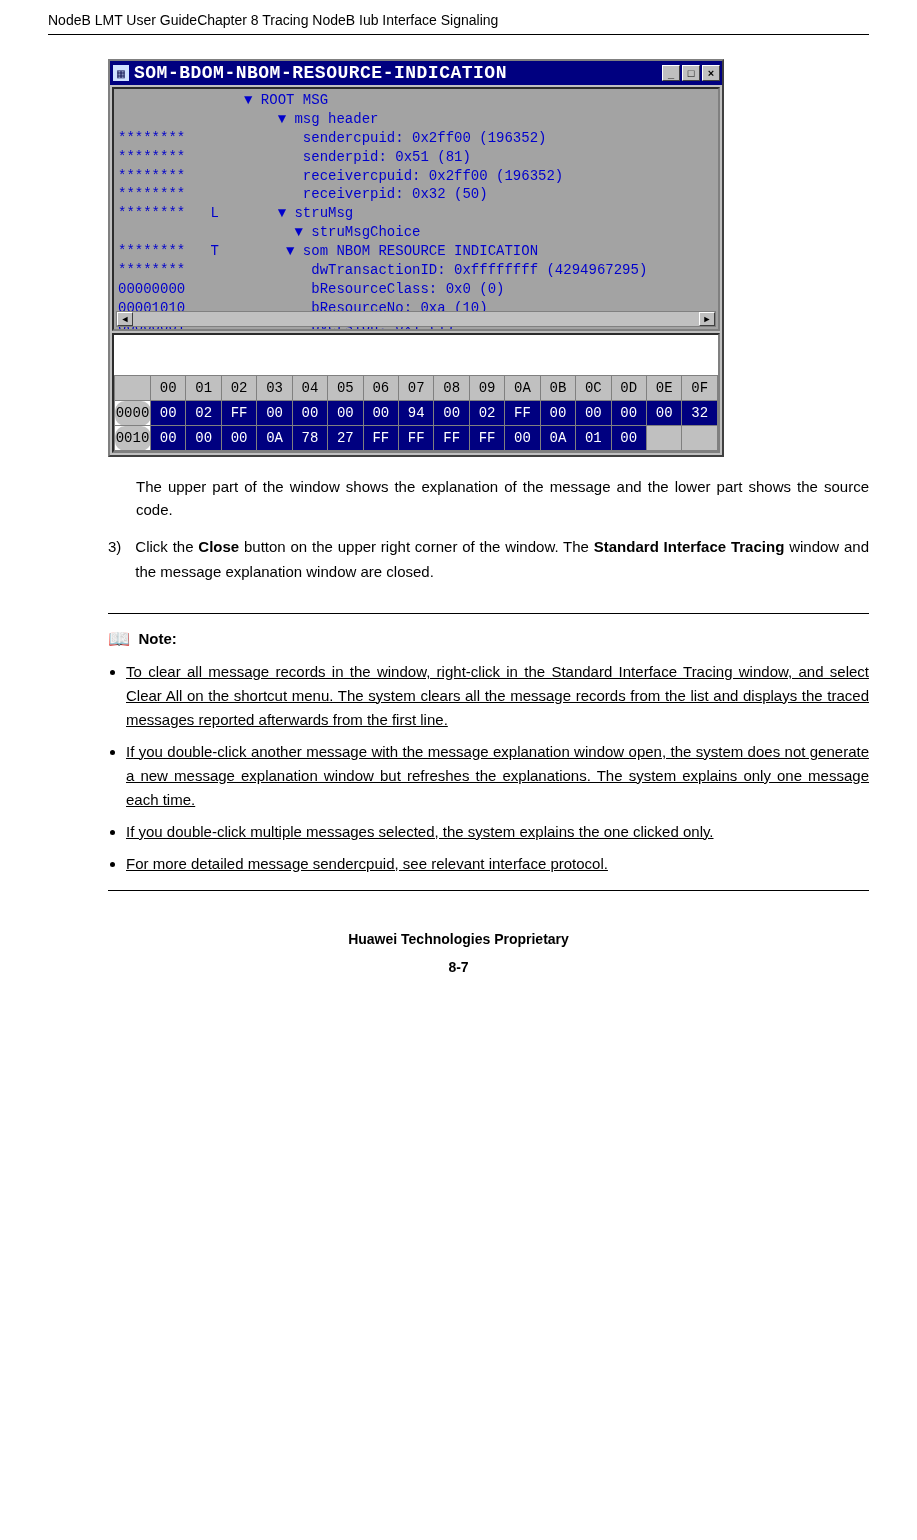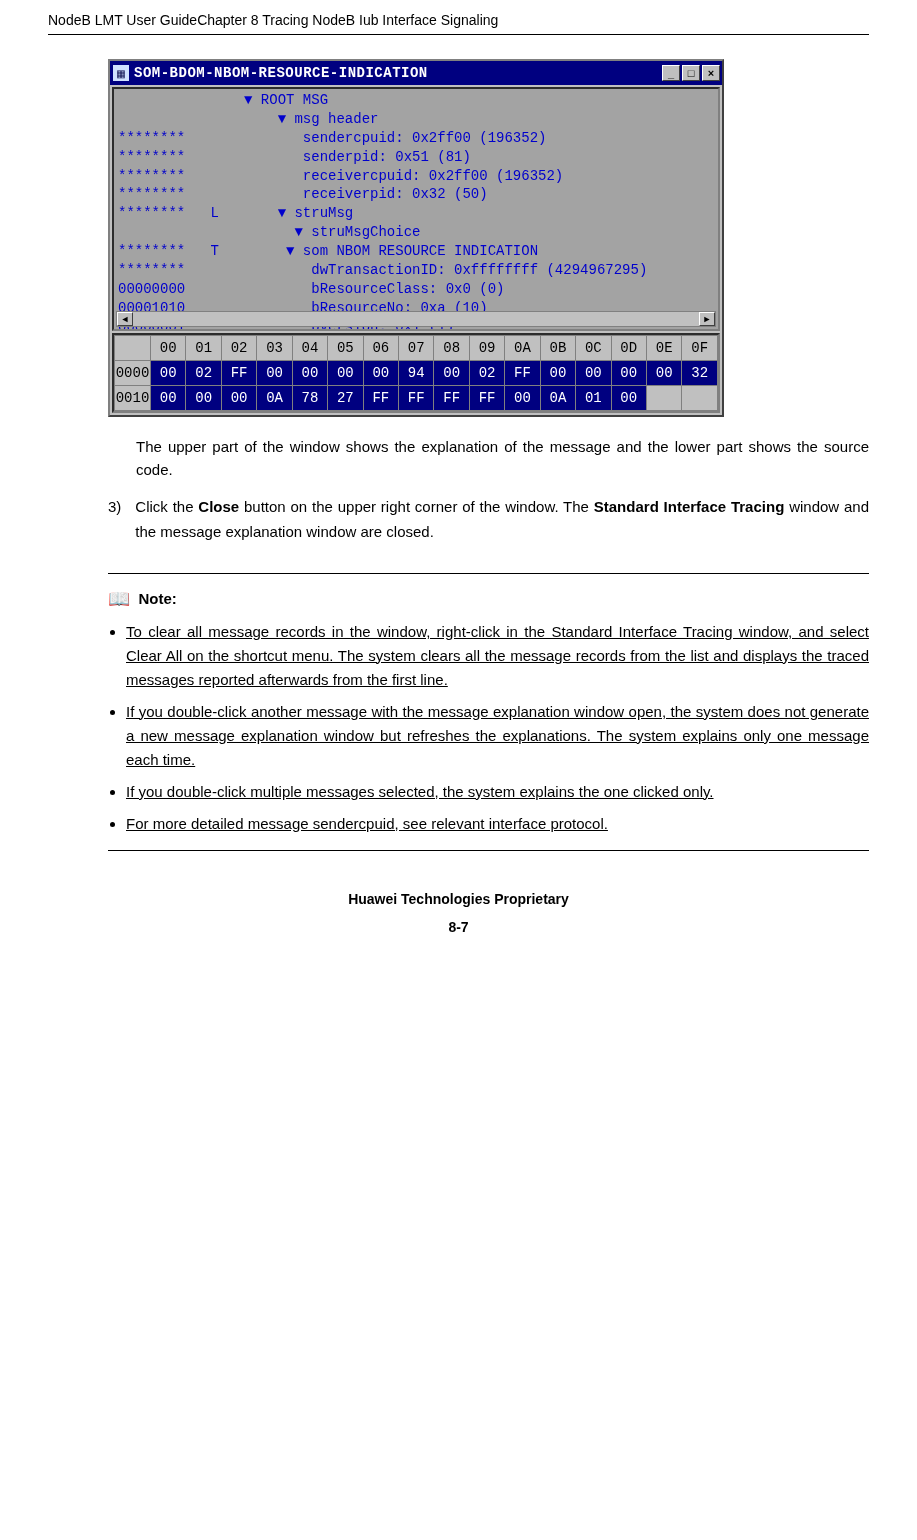--- a/index.html
+++ b/index.html
@@ -47,21 +47,21 @@
     background: #d0e0ff;
     border: 1px solid #000080;
     margin-right: 4px;
     display:flex;align-items:center;justify-content:center;
     font-size:10px;color:#004;
   }
   .titlebar-text {
     color: #fff;
     font-family: "Courier New", monospace;
     font-weight: bold;
-    font-size: 14px;
+    font-size: 18px;
     letter-spacing: 0.5px;
     flex: 1;
   }
   .winbtn {
     width: 18px; height: 16px;
     background: #c0c0c0;
     border: 1px solid #fff;
     border-right-color:#404040;
     border-bottom-color:#404040;
     margin-left: 2px;
@@ -97,35 +97,37 @@
   .hex-wrap {
     margin: 2px;
     border: 2px inset #808080;
     background: #fff;
   }
   table.hex {
     border-collapse: collapse;
     width: 100%;
     font-family: "Courier New", monospace;
     font-size: 14px;
+    margin-top: 40px;
   }
   table.hex th, table.hex td {
     border: 1px solid #808080;
     text-align: center;
     padding: 4px 0;
     width: 34px;
   }
   table.hex th {
     background: #c0c0c0;
     color: #000;
     font-weight: normal;
   }
   table.hex td.addr {
     background: #c0c0c0;
     color: #000;
+    border-radius: 10px;
   }
   table.hex td.val {
     background: #000080;
     color: #fff;
   }
   table.hex td.empty {
     background: #c0c0c0;
   }
   .fig-caption {
     margin-left: 60px;

